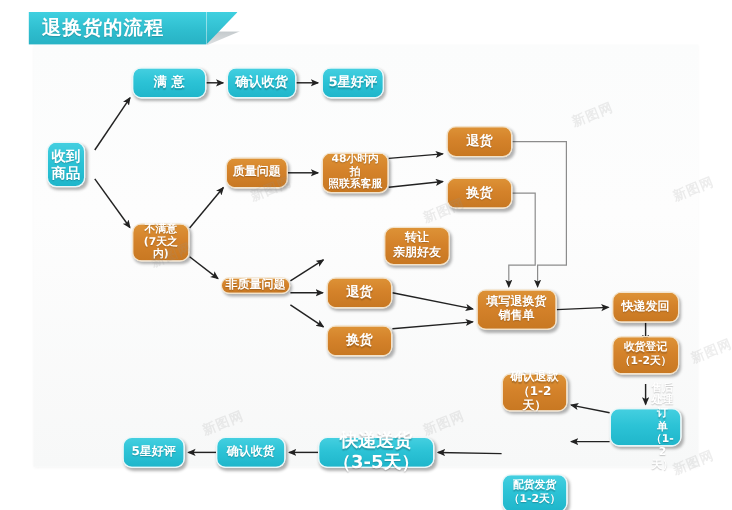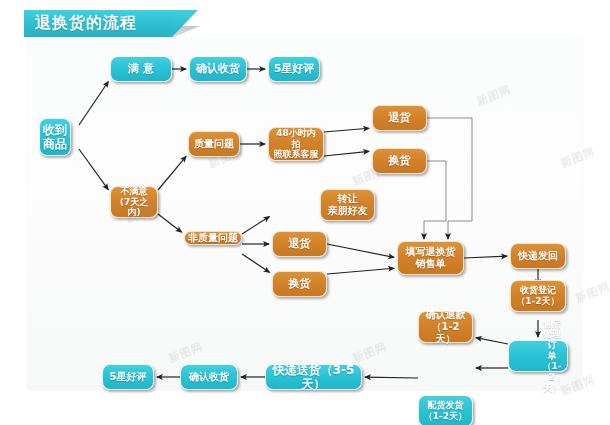--- a/index.html
+++ b/index.html
@@ -151,21 +151,21 @@
 销售单</span></div>
       <div class="node orange" style="left: 510px; top: 243px; width: 56px; height: 26px; font-size: 10px;"><span>快递发回</span></div>
       <div class="node orange" style="left: 510px; top: 280px; width: 56px; height: 32px; font-size: 9px;"><span>收货登记
 （1-2天）</span></div>
       <div class="node cyan" style="left: 508px; top: 340px; width: 60px; height: 32px; font-size: 9px; padding-left: 31px;"><span>售后处理订
 单（1-2天）</span></div>
       <div class="node orange" style="left: 418px; top: 311px; width: 55px; height: 32px; font-size: 10px;"><span>确认退款
 （1-2天）</span></div>
       <div class="node cyan" style="left: 418px; top: 362px; width: 55px; height: 32px; font-size: 9px; margin-top: 33px;"><span>配货发货
 （1-2天）</span></div>
-      <div class="node cyan" style="left: 265px; top: 364px; width: 97px; height: 26px; font-size: 12px;"><span>快递送货（3-5天）</span></div>
+      <div class="node cyan" style="left: 265px; top: 364px; width: 97px; height: 26px; font-size: 15px;"><span>快递送货（3-5天）</span></div>
       <div class="node cyan" style="left: 180px; top: 364px; width: 58px; height: 26px; font-size: 10px;"><span>确认收货</span></div>
       <div class="node cyan" style="left: 102px; top: 364px; width: 52px; height: 26px; font-size: 10px;"><span>5星好评</span></div>
     </div>
 
   <div class="wm" style="left:125px;top:205px;">新图网</div>
   <div class="wm" style="left:352px;top:168px;">新图网</div>
   <div class="wm" style="left:560px;top:150px;">新图网</div>
   <div class="wm" style="left:208px;top:150px;">新图网</div>
   <div class="wm" style="left:352px;top:345px;">新图网</div>
   <div class="wm" style="left:575px;top:285px;">新图网</div>

